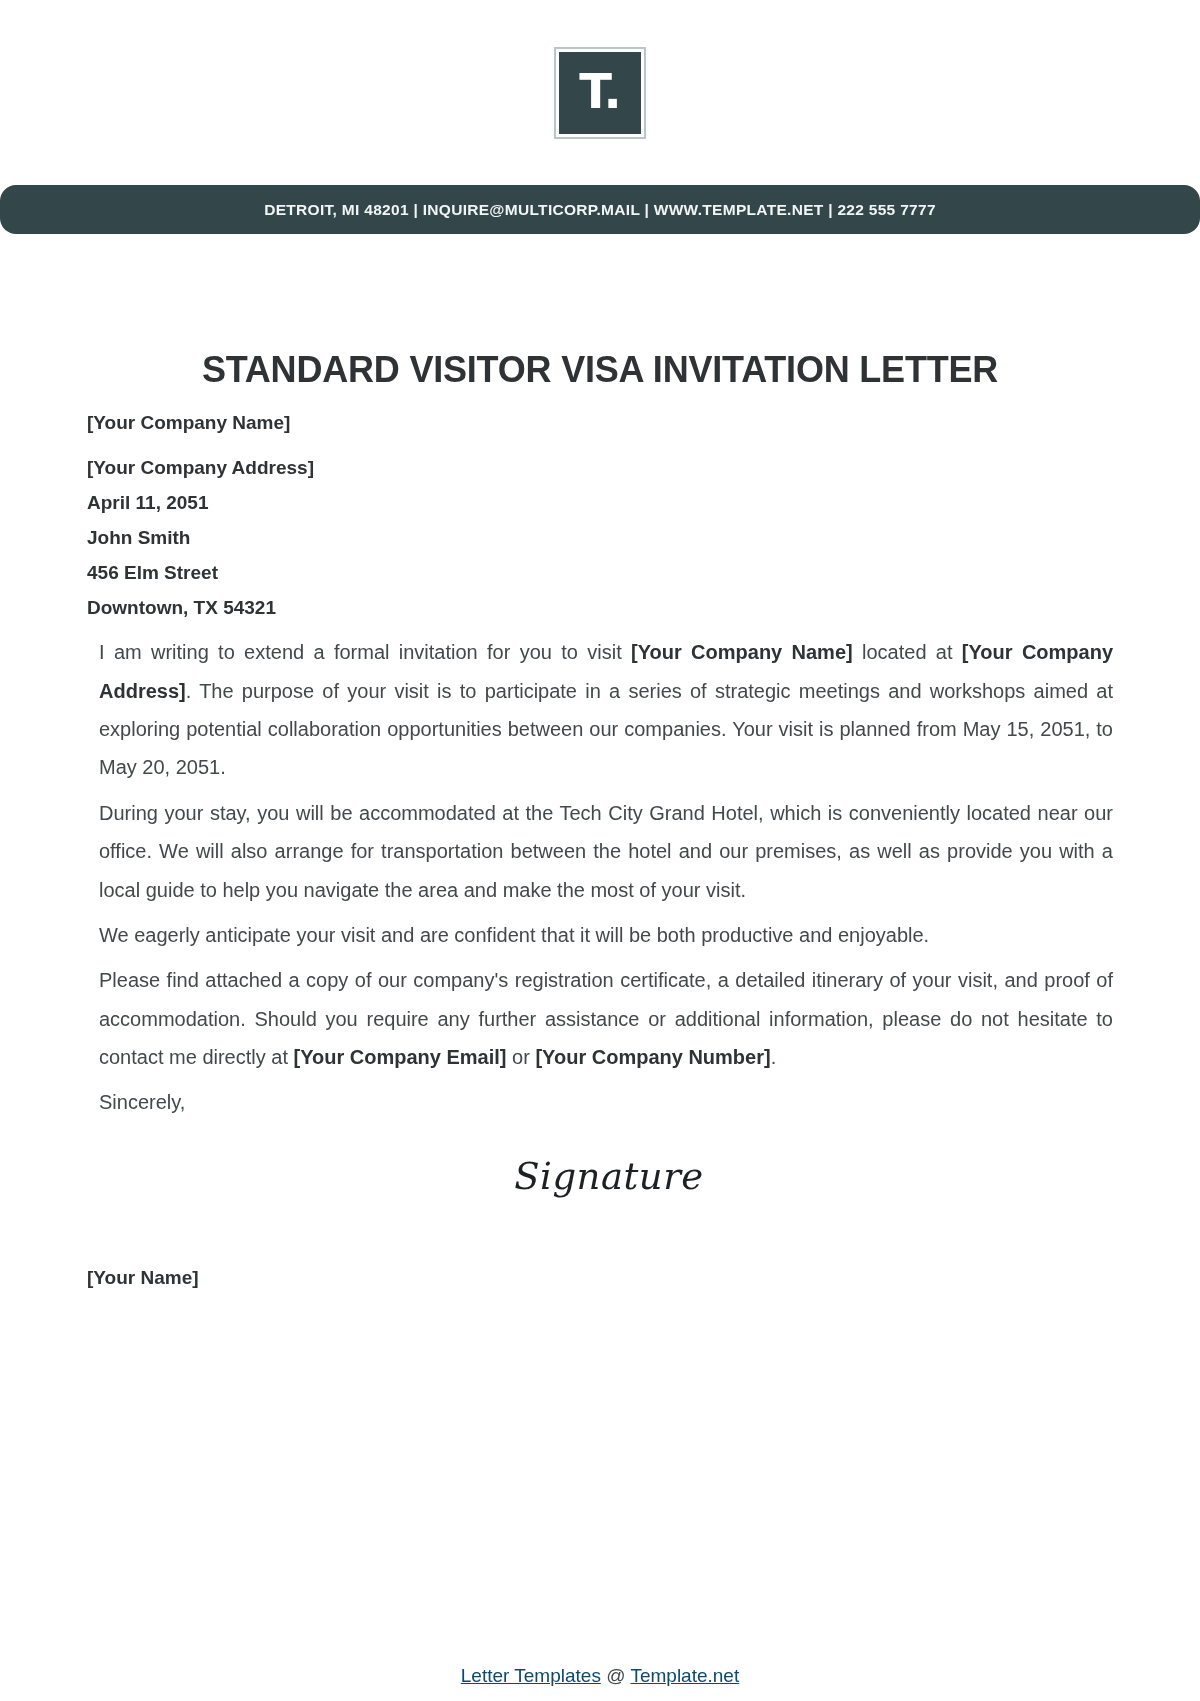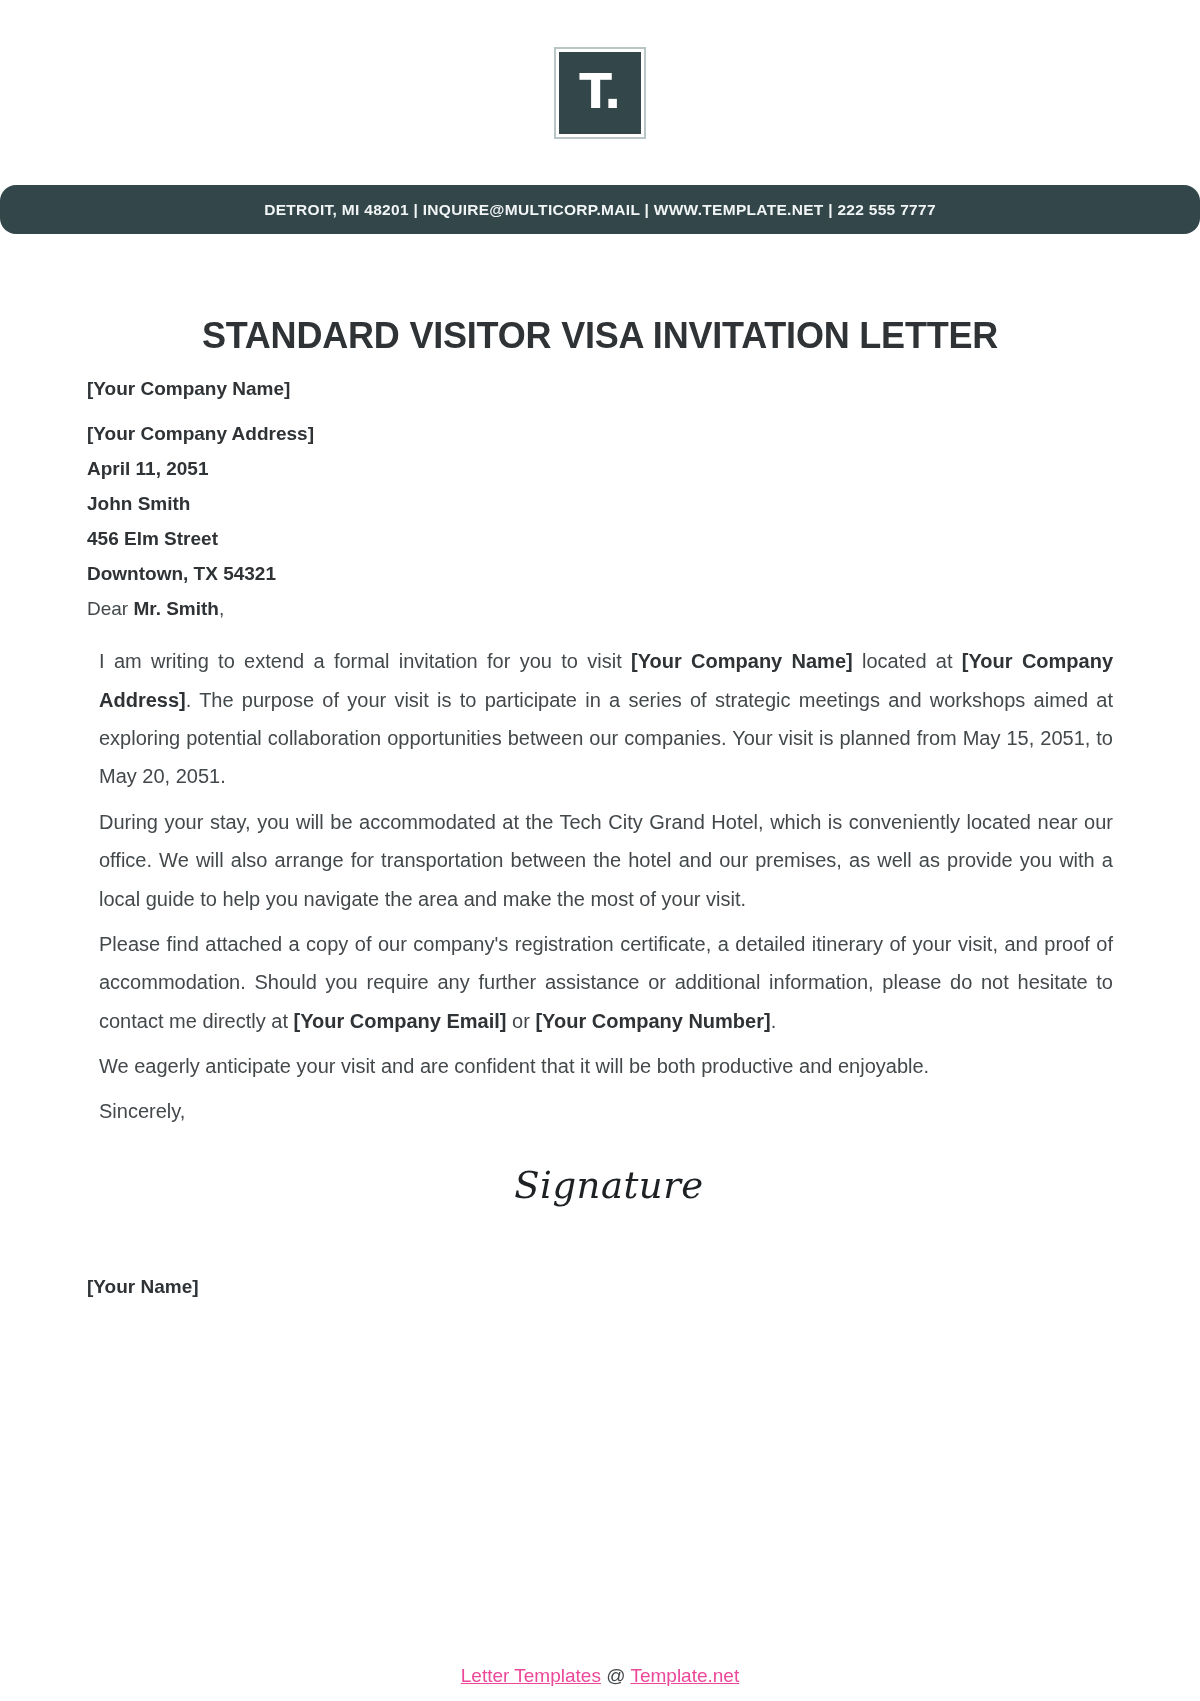--- a/index.html
+++ b/index.html
@@ -68,21 +68,21 @@
     box-sizing: border-box;
     width: 1200px;
   }
   .doc-title {
     text-align: center;
     font-size: 36px;
     font-weight: 700;
     letter-spacing: -0.2px;
     color: #2f3336;
     margin: 0;
-    padding-top: 80px;
+    padding-top: 114px;
     padding-bottom: 0;
     line-height: 1.2;
   }
 
   .block {
     margin-top: 22px;
   }
   .line-bold {
     font-size: 19px;
     font-weight: 700;
@@ -146,21 +146,21 @@
   .footer {
     position: absolute;
     left: 0;
     right: 0;
     bottom: 14px;
     text-align: center;
     font-size: 19px;
     color: #43484b;
   }
   .footer a {
-    color: #ec4899;
+    color: #0c4a6e;
     text-decoration: underline;
   }
 </style>
 </head>
 <body>
 
 <div class="logo-band">
   <div class="logo-mark">
     <span class="glyph">T.</span>
   </div>
@@ -176,31 +176,28 @@
 
   <div class="block">
     <div class="line-bold">[Your Company Name]</div>
     <div class="line-bold tight">[Your Company Address]</div>
     <div class="line-bold tight">April 11, 2051</div>
     <div class="line-bold tight">John Smith</div>
     <div class="line-bold tight">456 Elm Street</div>
     <div class="line-bold tight">Downtown, TX 54321</div>
   </div>
 
-  <div class="salutation">
-    <span>Dear </span><b>Mr. Smith</b><span>,</span>
-  </div>
 
   <p class="para"><span>I am writing to extend a formal invitation for you to visit </span><b>[Your Company Name]</b><span> located at </span><b>[Your Company Address]</b><span>. The purpose of your visit is to participate in a series of strategic meetings and workshops aimed at exploring potential collaboration opportunities between our companies. Your visit is planned from May 15, 2051, to May 20, 2051.</span></p>
 
   <p class="para">During your stay, you will be accommodated at the Tech City Grand Hotel, which is conveniently located near our office. We will also arrange for transportation between the hotel and our premises, as well as provide you with a local guide to help you navigate the area and make the most of your visit.</p>
 
+  <p class="para no-justify">We eagerly anticipate your visit and are confident that it will be both productive and enjoyable.</p>
+
   <p class="para"><span>Please find attached a copy of our company's registration certificate, a detailed itinerary of your visit, and proof of accommodation. Should you require any further assistance or additional information, please do not hesitate to contact me directly at </span><b>[Your Company Email]</b><span> or </span><b>[Your Company Number]</b><span>.</span></p>
-
-  <p class="para no-justify">We eagerly anticipate your visit and are confident that it will be both productive and enjoyable.</p>
 
   <p class="para no-justify">Sincerely,</p>
 
   <div class="signature-area">
     <div class="signature-script">Signature</div>
   </div>
 
   <div class="sign-off">
     <div class="line-bold">[Your Name]</div>
   </div>

